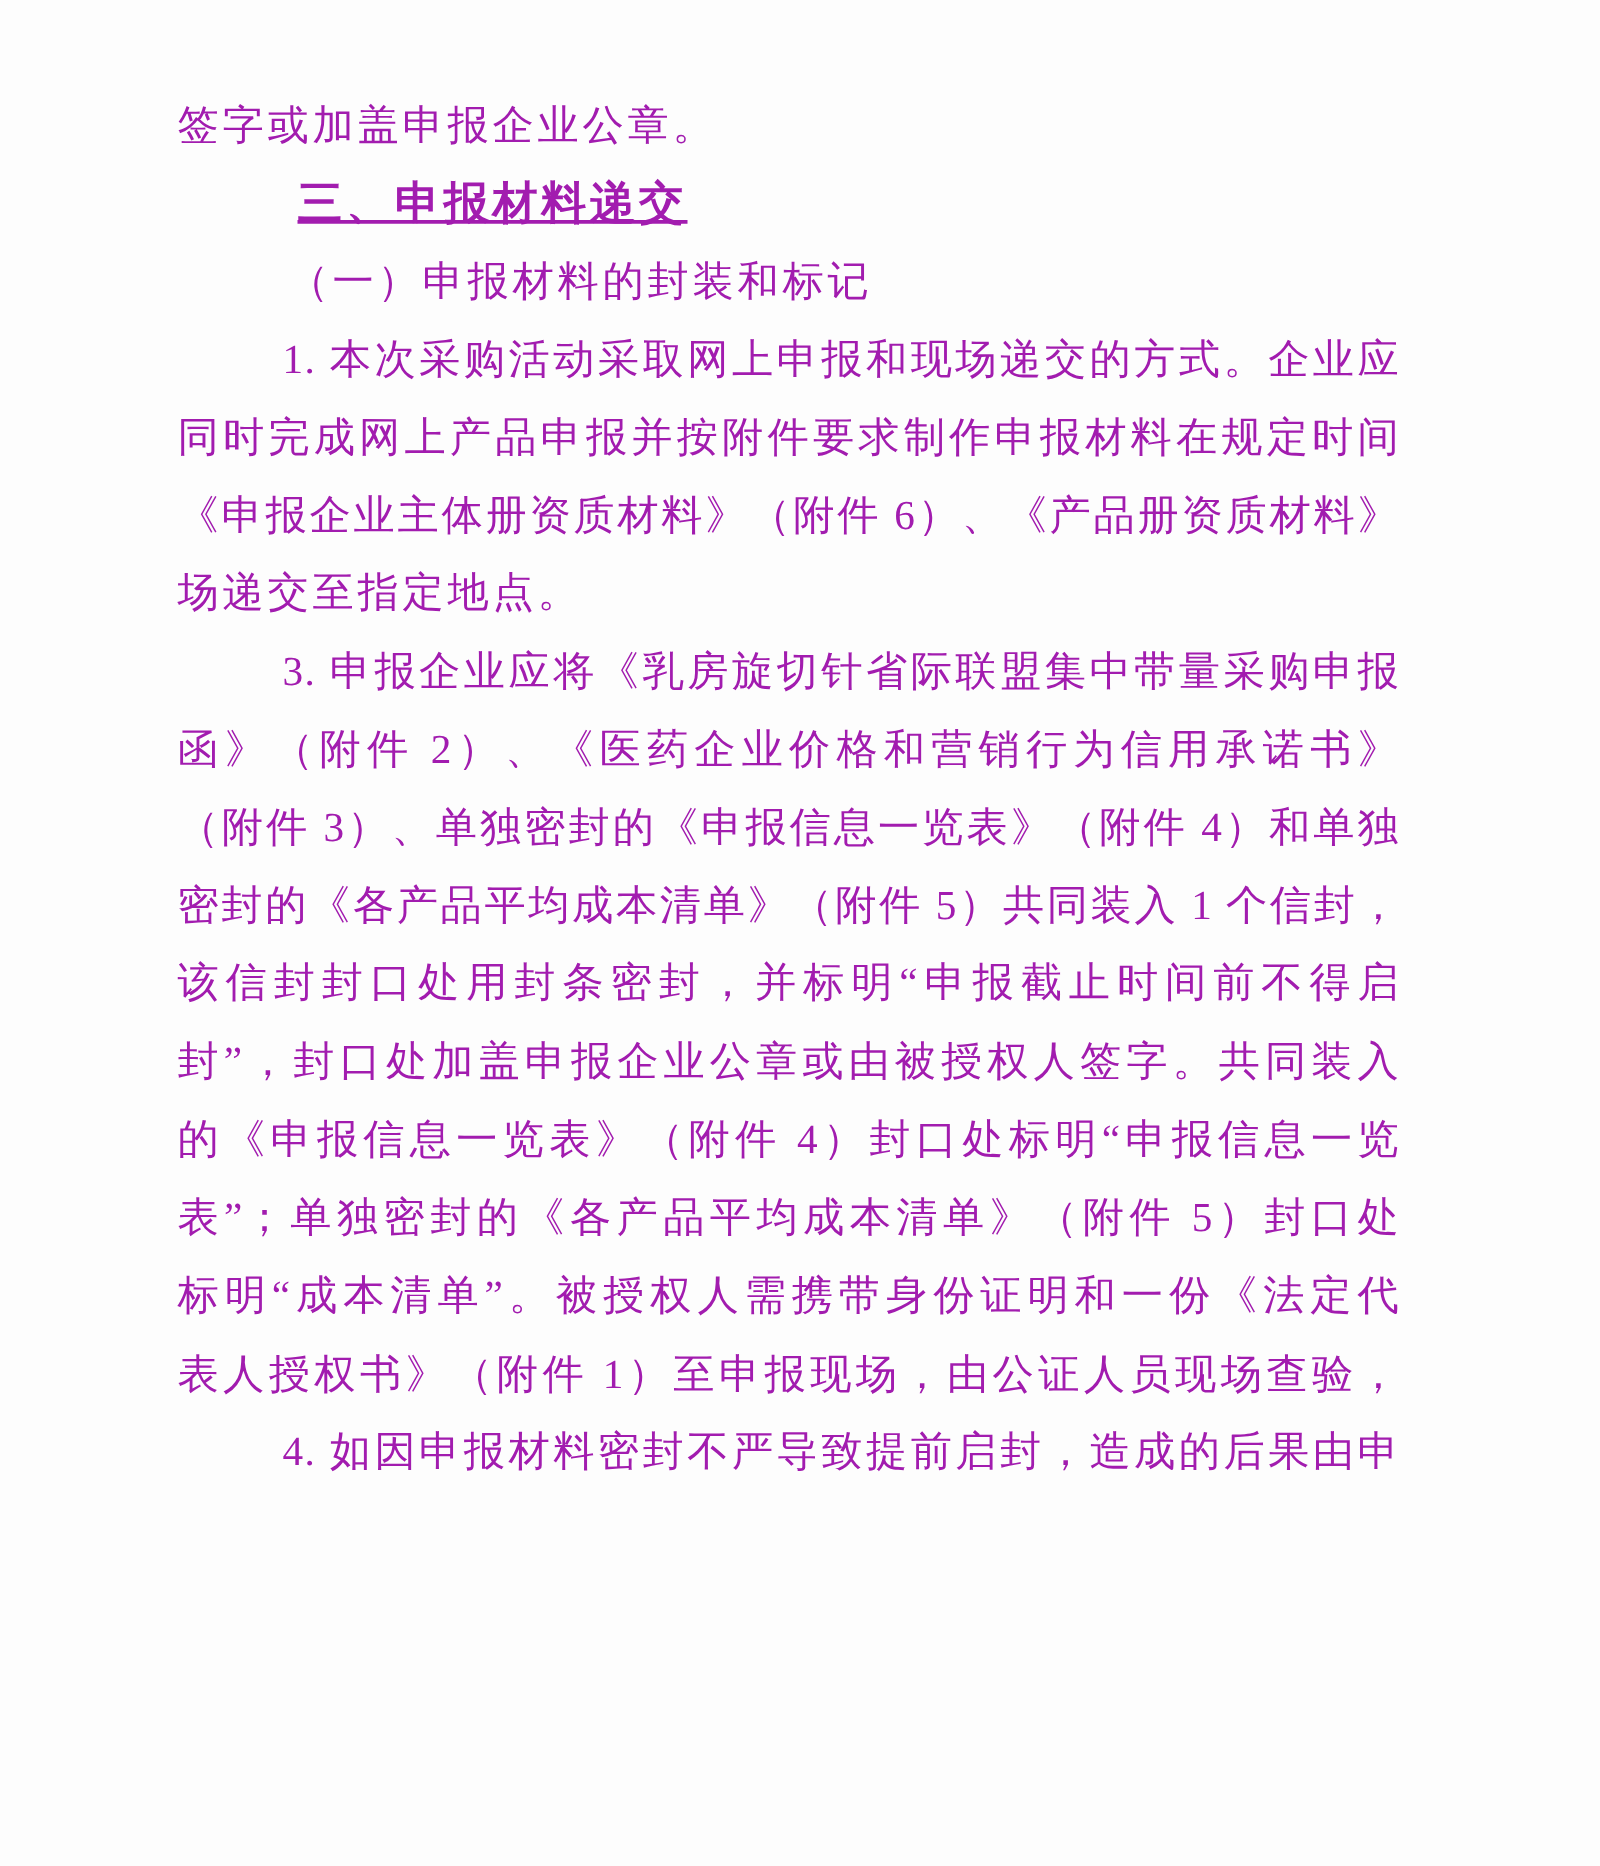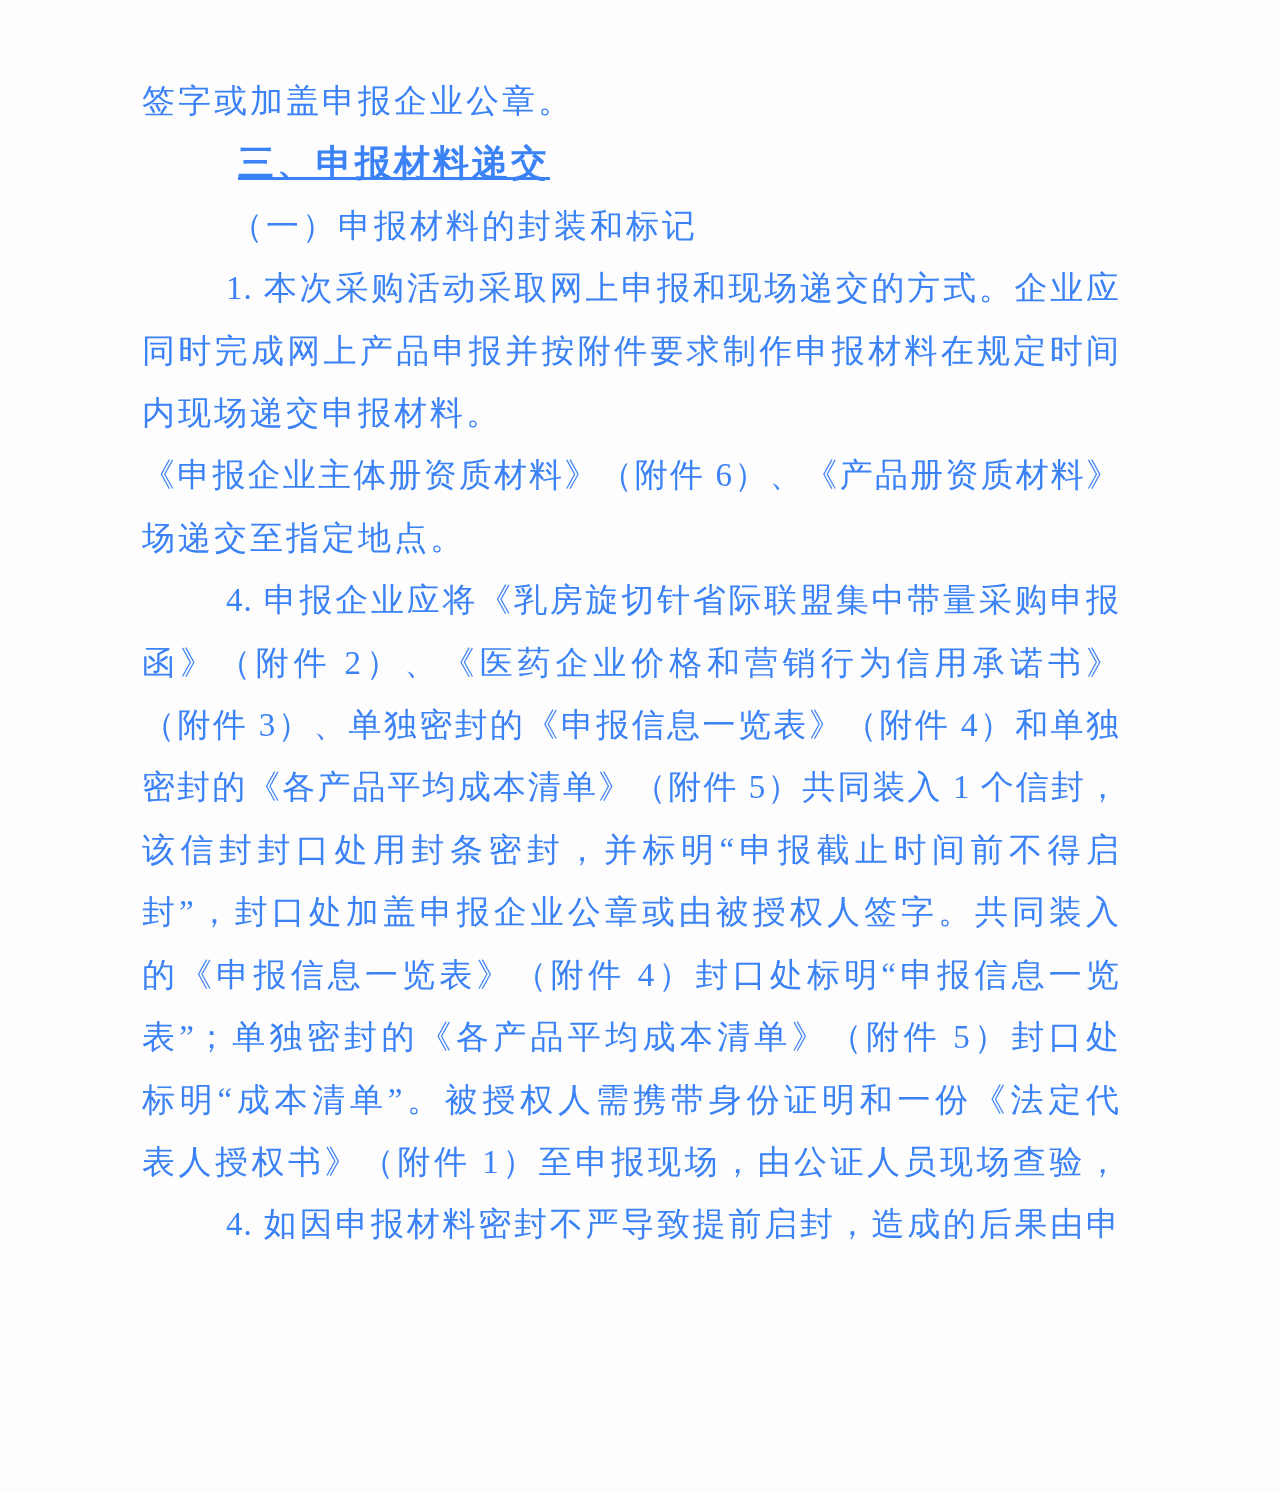--- a/index.html
+++ b/index.html
@@ -17,21 +17,21 @@
     width: 1280px;
     height: 1493px;
     background: #fdfdfd;
     padding: 70px 160px 0 142px;
   }
   .line {
     font-family: "Liberation Serif", serif;
     font-size: 33px;
     line-height: 62.4px;
     letter-spacing: 3px;
-    color: #3b82f6;
+    color: #a21caf;
     white-space: nowrap;
   }
   .line.justify {
     white-space: normal;
     letter-spacing: 1px;
     text-align: justify;
     text-align-last: justify;
   }
   .line.indent {
     text-indent: 84px;
@@ -51,24 +51,23 @@
 </head>
 <body>
 
 <div class="page">
   <div>
       <div class="line body">签字或加盖申报企业公章。</div>
       <div class="line heading1">三、申报材料递交</div>
       <div class="line heading2">（一）申报材料的封装和标记</div>
       <div class="line body indent justify">1. 本次采购活动采取网上申报和现场递交的方式。企业应</div>
       <div class="line body justify">同时完成网上产品申报并按附件要求制作申报材料在规定时间</div>
-      <div class="line body">内现场递交申报材料。</div>
       <div class="line body justify">《申报企业主体册资质材料》（附件 6）、《产品册资质材料》</div>
       <div class="line body">场递交至指定地点。</div>
-      <div class="line body indent justify">4. 申报企业应将《乳房旋切针省际联盟集中带量采购申报</div>
+      <div class="line body indent justify">3. 申报企业应将《乳房旋切针省际联盟集中带量采购申报</div>
       <div class="line body justify">函》（附件 2）、《医药企业价格和营销行为信用承诺书》</div>
       <div class="line body justify">（附件 3）、单独密封的《申报信息一览表》（附件 4）和单独</div>
       <div class="line body justify">密封的《各产品平均成本清单》（附件 5）共同装入 1 个信封，</div>
       <div class="line body justify">该信封封口处用封条密封，并标明“申报截止时间前不得启</div>
       <div class="line body justify">封”，封口处加盖申报企业公章或由被授权人签字。共同装入</div>
       <div class="line body justify">的《申报信息一览表》（附件 4）封口处标明“申报信息一览</div>
       <div class="line body justify">表”；单独密封的《各产品平均成本清单》（附件 5）封口处</div>
       <div class="line body justify">标明“成本清单”。被授权人需携带身份证明和一份《法定代</div>
       <div class="line body justify">表人授权书》（附件 1）至申报现场，由公证人员现场查验，</div>
       <div class="line body indent justify">4. 如因申报材料密封不严导致提前启封，造成的后果由申</div>

